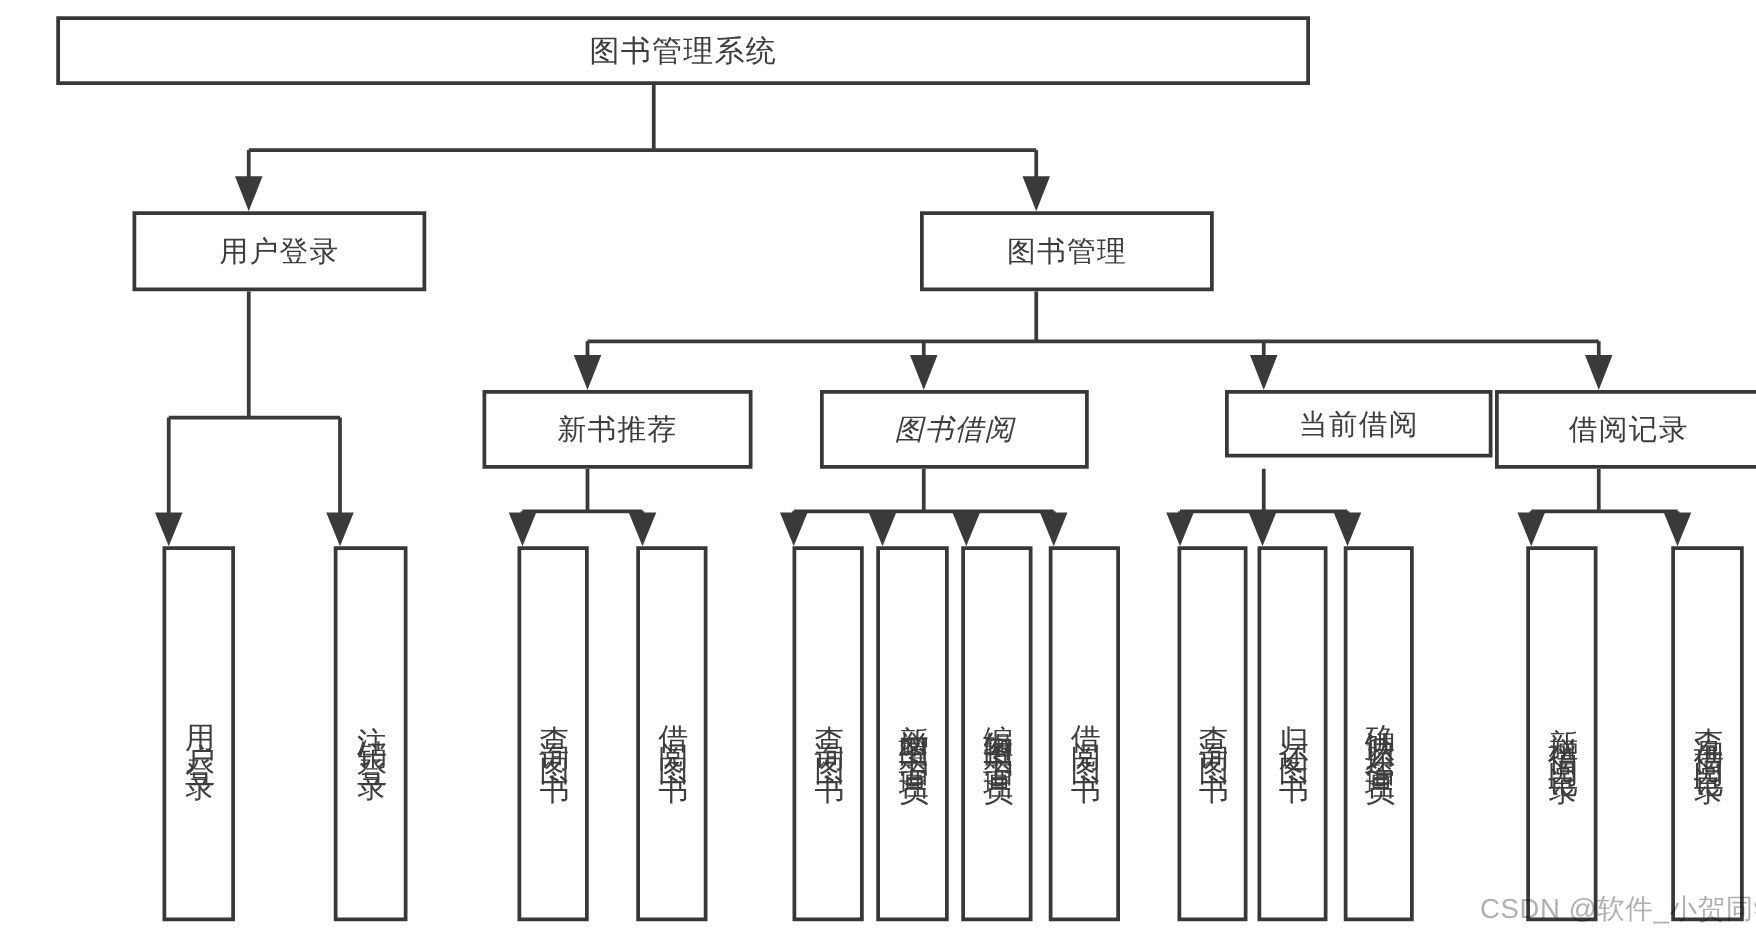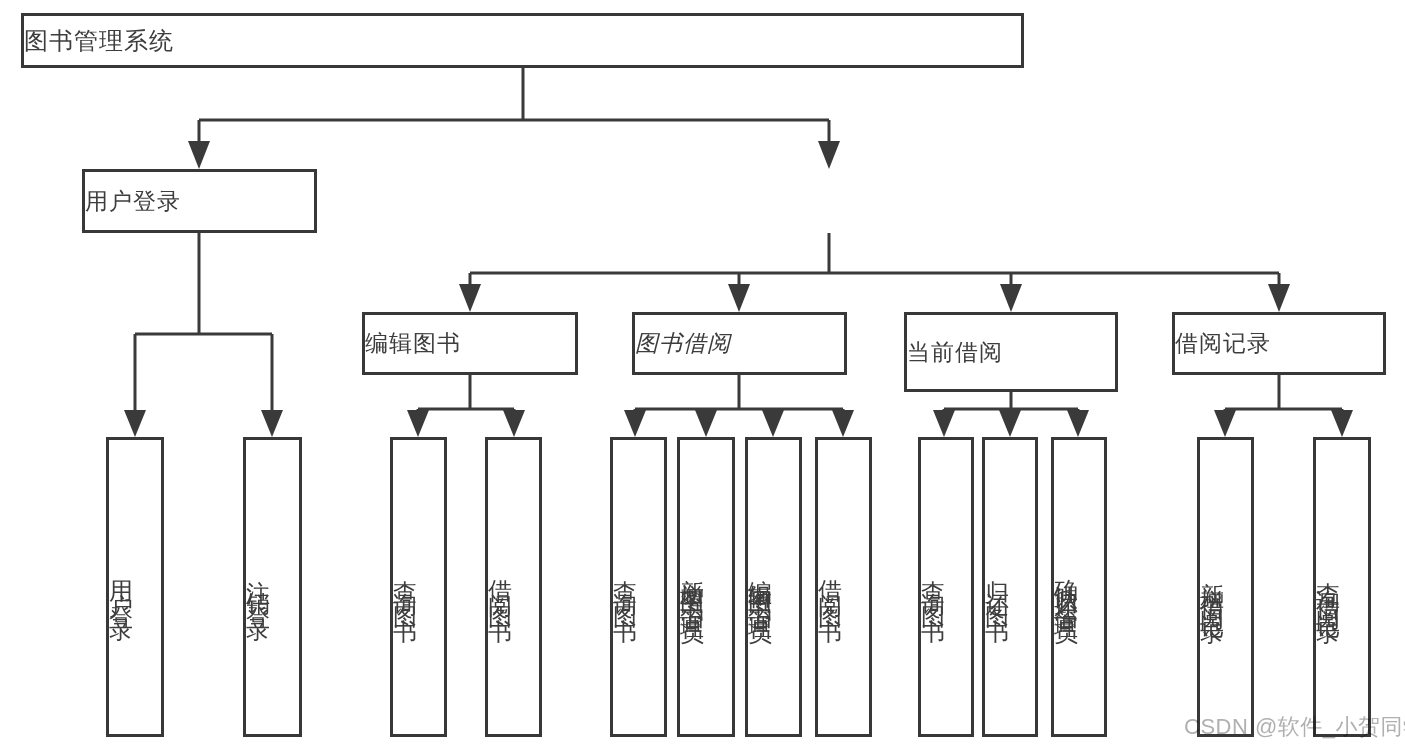--- a/index.html
+++ b/index.html
@@ -10,23 +10,24 @@
     background:#ffffff;
     font-family:"Liberation Sans","DejaVu Sans",sans-serif;
     overflow:hidden;
   }
   svg.connectors{position:absolute;left:0;top:0;z-index:1;}
   .box{
     position:absolute;
     box-sizing:border-box;
     border:3px solid #383838;
     background:#ffffff;
-    display:flex;align-items:center;
+    display:flex;align-items:center;justify-content:center;
     color:#3d3d3d;
     z-index:2;
+    margin-left:24px;
   }
   .hlabel{font-size:23px;letter-spacing:1px;white-space:nowrap;}
   .title{font-size:24px;}
   .vtext{
     writing-mode:vertical-rl;
     text-orientation:mixed;
     font-size:24px;
     line-height:1;
     white-space:nowrap;
   }
@@ -80,28 +81,31 @@
     </g>
   </svg>
 
   <div class="box" style="left:21px;top:13px;width:1003px;height:55px;">
     <span class="hlabel title">图书管理系统</span>
   </div>
 
   <div class="box" style="left:82px;top:169px;width:235px;height:64px;">
     <span class="hlabel">用户登录</span>
   </div>
+  <div class="box" style="left:712px;top:169px;width:235px;height:64px;">
+    <span class="hlabel">图书管理</span>
+  </div>
 
   <div class="box" style="left:362px;top:312px;width:216px;height:63px;">
-    <span class="hlabel">编辑图书</span>
+    <span class="hlabel">新书推荐</span>
   </div>
   <div class="box" style="left:632px;top:312px;width:215px;height:63px;font-style:italic;">
     <span class="hlabel">图书借阅</span>
   </div>
-  <div class="box" style="left:904px;top:312px;width:214px;height:80px;">
+  <div class="box" style="left:956px;top:312px;width:214px;height:54px;">
     <span class="hlabel">当前借阅</span>
   </div>
   <div class="box" style="left:1172px;top:312px;width:214px;height:63px;">
     <span class="hlabel">借阅记录</span>
   </div>
 
   <div class="box" style="left:106px;top:437px;width:58px;height:300px;">
     <span class="vtext ls-lg">用户登录</span>
   </div>
   <div class="box" style="left:243px;top:437px;width:59px;height:300px;">

